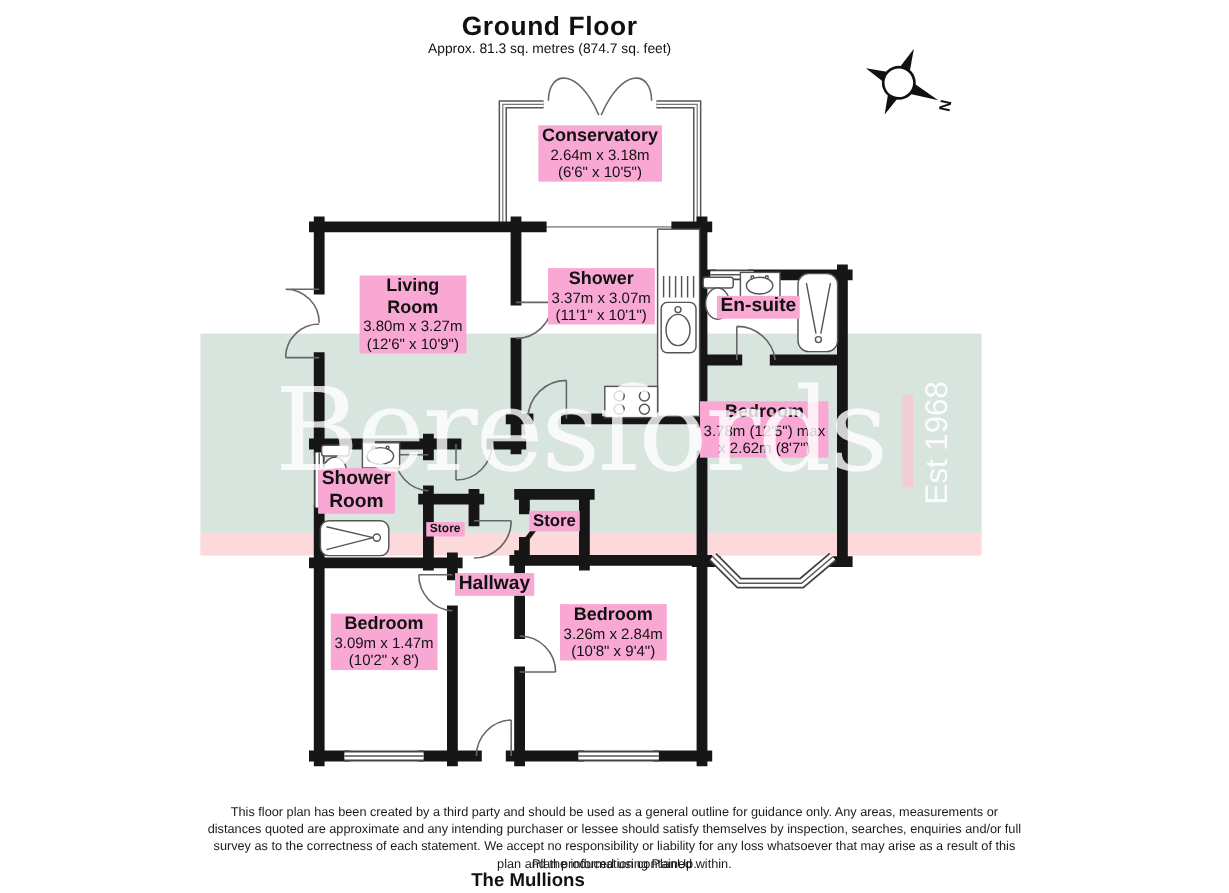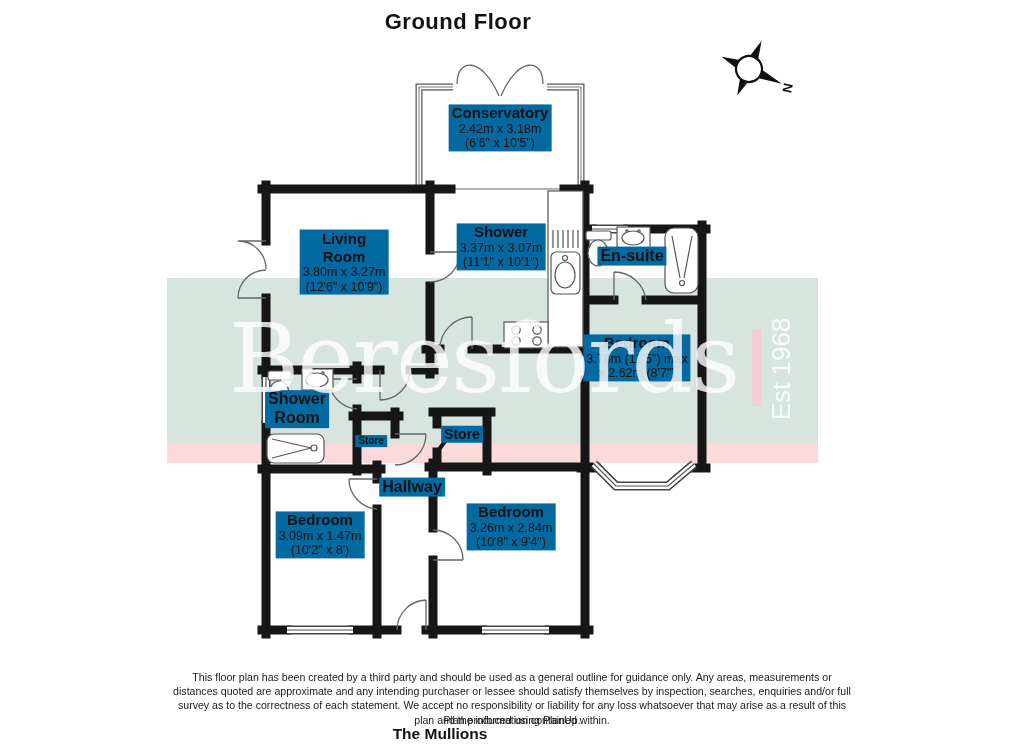--- a/index.html
+++ b/index.html
@@ -6,21 +6,21 @@
   .page{position:relative;width:1024px;height:744px;background:#fff;overflow:hidden;
         font-family:"Liberation Sans", sans-serif;color:#111;}
   .band{position:absolute;left:167px;width:651px;}
   .band-green{top:278px;height:166px;background:#d8e4de;}
   .band-pink{top:444px;height:19px;background:#fcdadb;}
   .plan{position:absolute;left:0;top:0;width:1024px;height:744px;}
   .hdr{position:absolute;left:0;width:916px;text-align:center;}
   .title{top:9px;font-size:22px;font-weight:bold;letter-spacing:.5px;}
   .subtitle{top:35px;font-size:11.5px;}
   .rlabel{position:absolute;transform:translate(-50%,-50%);text-align:center;
-          background:#0369a1;line-height:1.18;white-space:nowrap;padding:0 3px;}
+          background:#f9a8d4;line-height:1.18;white-space:nowrap;padding:0 3px;}
   .rname{display:block;font-weight:bold;font-size:15px;}
   .rdim{display:block;font-size:12.5px;}
   .sm .rname{font-size:16px;}
   .xs .rname{font-size:10px;}
   .md .rname{font-size:14px;}
   .wm{position:absolute;pointer-events:none;}
   .wm-brand{left:229px;top:311px;font-family:"DejaVu Serif", serif;font-size:96px;
             line-height:96px;color:rgba(255,255,255,0.8);letter-spacing:-2px;}
   .wm-bar{left:752px;top:329px;width:9px;height:77px;background:#f5cbd1;opacity:.92;}
   .wm-est{left:781px;top:369px;transform:translate(-50%,-50%) rotate(-90deg);
@@ -143,24 +143,25 @@
         <polygon points="36,0 8,5.5 8,-5.5"></polygon>
         <polygon points="0,29 5.5,8 -5.5,8"></polygon>
         <polygon points="-30,0 -8,5.5 -8,-5.5"></polygon>
         <circle r="13" fill="#fff" stroke="#111" stroke-width="2.2"></circle>
       </g>
       <text transform="translate(792,89) rotate(-78)" font-size="13" font-weight="bold" fill="#111" text-anchor="middle">N</text>
     </g>
   </svg>
 
   <div class="hdr title">Ground Floor</div>
+  <div class="hdr subtitle">Approx. 81.3 sq. metres (874.7 sq. feet)</div>
 
   <div class="rlabel" style="left:500px;top:128px">
     <span class="rname">Conservatory</span>
-    <span class="rdim">2.42m x 3.18m</span>
+    <span class="rdim">2.64m x 3.18m</span>
     <span class="rdim">(6'6" x 10'5")</span>
   </div>
   <div class="rlabel" style="left:344px;top:262px">
     <span class="rname">Living</span>
     <span class="rname">Room</span>
     <span class="rdim">3.80m x 3.27m</span>
     <span class="rdim">(12'6" x 10'9")</span>
   </div>
   <div class="rlabel" style="left:501px;top:247px">
     <span class="rname">Shower</span>

